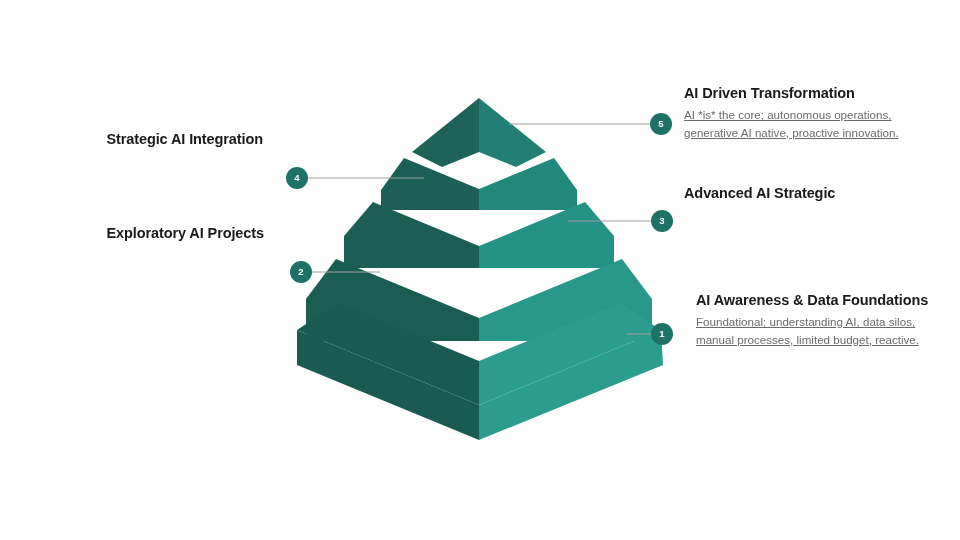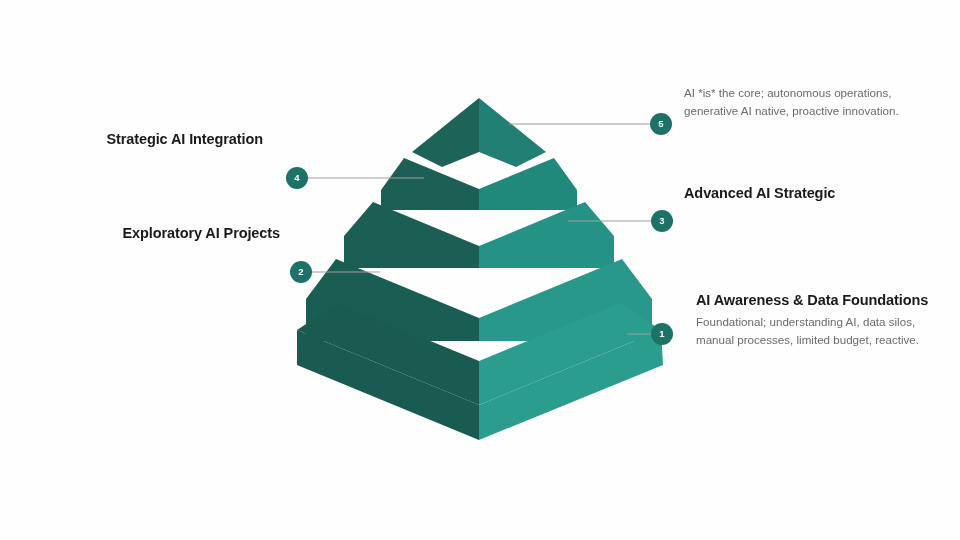--- a/index.html
+++ b/index.html
@@ -46,31 +46,32 @@
     line-height: 1.32;
     margin: 0 0 3px 0;
     letter-spacing: -0.1px;
   }
   .label-block .desc {
     font-size: 11.6px;
     font-weight: normal;
     color: #6b6b6b;
     line-height: 1.52;
     margin: 0;
+    text-decoration: underline;
   }
 
   .label-right { text-align: left; }
   .label-left  { text-align: right; }
 
   #block-5 { left: 684px; top: 84px;  width: 252px; }
   #block-3 { left: 684px; top: 184px; width: 252px; }
   #block-1 { left: 684px; top: 291px; width: 252px; margin-left: 12px; }
 
   #block-4 { left: 23px;  top: 130px; width: 240px; }
-  #block-2 { left: 40px;  top: 224px; width: 240px; }
+  #block-2 { left: 24px;  top: 224px; width: 240px; }
 
   
   .badge {
     position: absolute;
     width: 22px;
     height: 22px;
     border-radius: 50%;
     background: #1d7268;
     color: #ffffff;
     font-size: 9.5px;
@@ -123,20 +124,21 @@
     </g>
 
     <line x1="509" y1="124" x2="650" y2="124" stroke="#9e9e9e" stroke-width="1"></line>
     <line x1="568" y1="221" x2="651" y2="221" stroke="#9e9e9e" stroke-width="1"></line>
     <line x1="627" y1="334" x2="651" y2="334" stroke="#9e9e9e" stroke-width="1"></line>
     <line x1="308" y1="178" x2="424" y2="178" stroke="#9e9e9e" stroke-width="1"></line>
     <line x1="312" y1="272" x2="380" y2="272" stroke="#9e9e9e" stroke-width="1"></line>
   </svg>
 
   <div class="label-block label-right" id="block-5">
+    <p class="title">AI Driven Transformation</p>
     <p class="desc">AI *is* the core; autonomous operations, generative AI native, proactive innovation.</p>
   </div>
 
   <div class="label-block label-right" id="block-3">
     <p class="title">Advanced AI Strategic</p>
   </div>
 
   <div class="label-block label-right" id="block-1">
     <p class="title">AI Awareness &amp; Data Foundations</p>
     <p class="desc">Foundational; understanding AI, data silos, manual processes, limited budget, reactive.</p>

